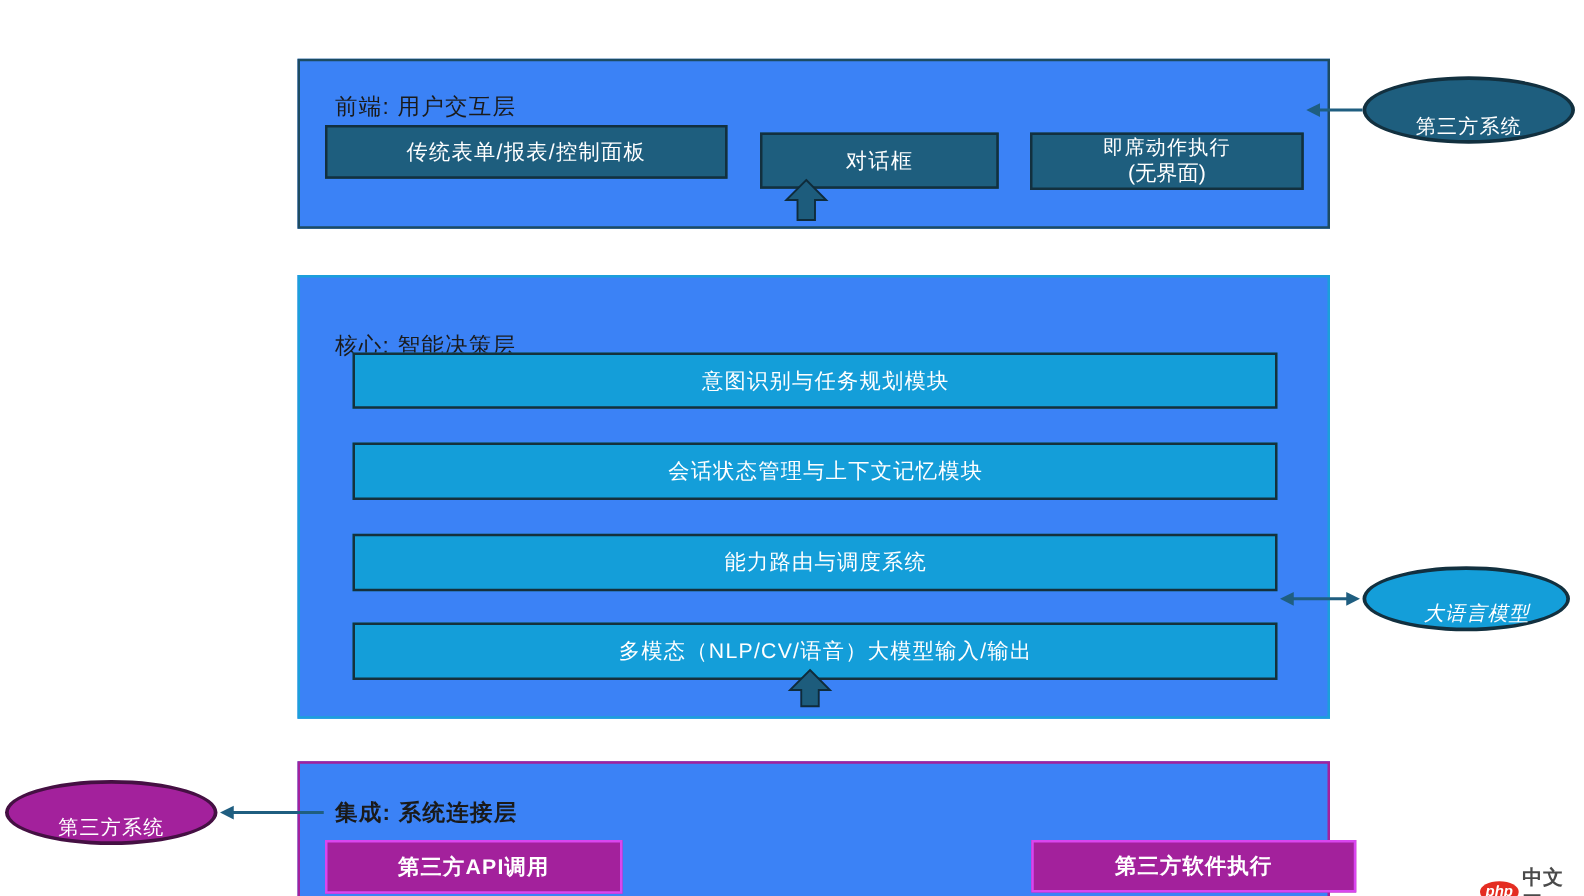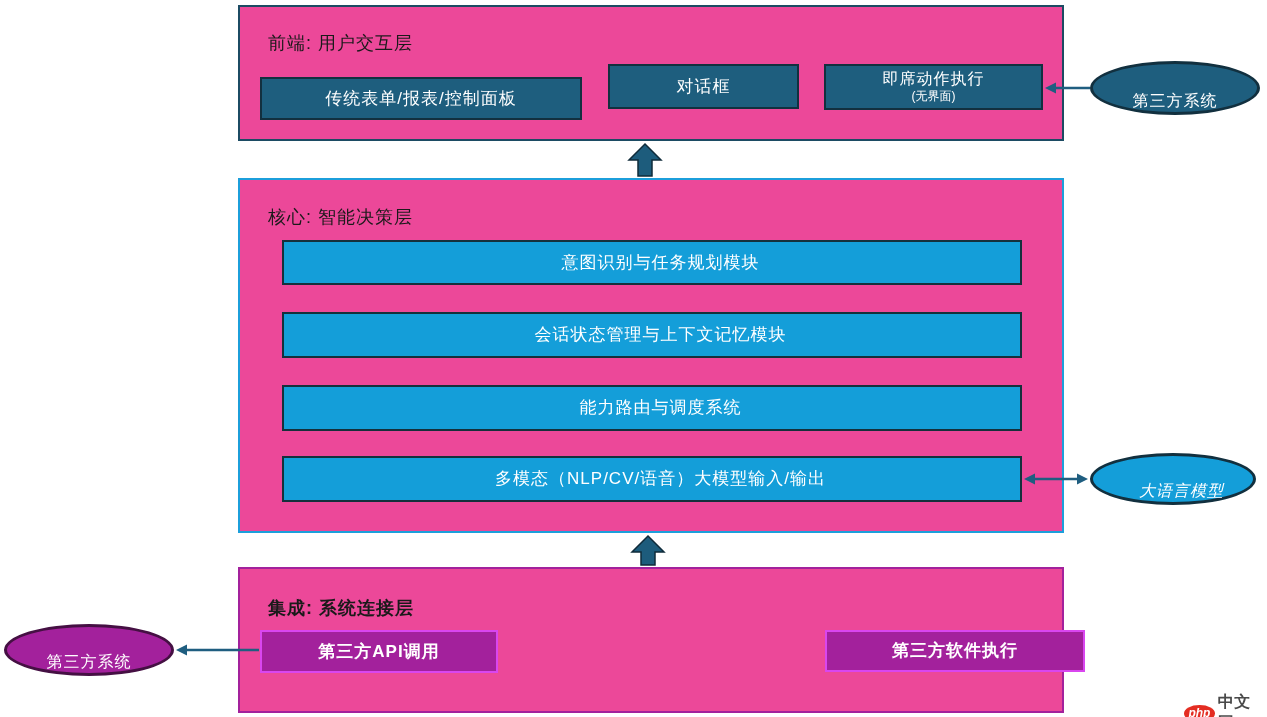--- a/index.html
+++ b/index.html
@@ -1,30 +1,30 @@
 <!DOCTYPE html>
 <html><head>
 <meta charset="utf-8">
 <style>
   html,body{margin:0;padding:0;background:#fff;}
   .canvas{
     position:relative;width:1267px;height:717px;background:#ffffff;overflow:hidden;
     font-family:"Liberation Sans","DejaVu Sans",sans-serif;
   }
-  .layer{position:absolute;background:#ec4899;}
+  .layer{position:absolute;background:#3b82f6;margin-top:42px;}
   .layer.frontend{left:238px;top:5px;width:822px;height:132px;border:2px solid #1C4B63;}
   .layer.core{left:238px;top:178px;width:822px;height:351px;border:2px solid #1C9FDB;}
   .layer.integration{left:238px;top:567px;width:822px;height:142px;border:2px solid #A3219C;font-weight:bold;}
   .layer-title{position:absolute;font-size:18px;color:#1a1a1a;white-space:nowrap;letter-spacing:1px;}
   .node{
     position:absolute;display:flex;flex-direction:column;align-items:center;justify-content:center;
     color:#ffffff;text-align:center;line-height:1.15;box-sizing:border-box;
   }
   .node .main{font-size:17px;letter-spacing:1px;}
-  .node .sub{font-size:12px;margin-top:1px;}
+  .node .sub{font-size:17px;margin-top:1px;}
   .teal{background:#1E5E7E;border:2px solid #12303F;}
   .blue{background:#149ED9;border:2px solid #15303C;padding-left:17px;}
   .magenta{background:#A3219C;border:2px solid #d946ef;}
   .ellipse{
     position:absolute;display:flex;align-items:flex-end;justify-content:center;
     border-radius:50%;color:#ffffff;font-size:16px;letter-spacing:1px;box-sizing:border-box;
   }
   .ellipse.teal{border:3px solid #12303F;}
   .ellipse.blue{border:3px solid #12303F;font-style:italic;}
   .ellipse.magenta{border:3px solid #451043;}
@@ -39,34 +39,34 @@
   }
   .wm-text{font-size:16px;font-weight:bold;color:#4a4a4a;letter-spacing:0.5px;}
 </style>
 </head>
 <body>
 
 <div class="canvas">
 
   <div class="layer frontend">
     <div class="layer-title" style="left:28px;top:24px">前端: 用户交互层</div>
-    <div class="node teal" style="left:20px;top:70px;width:322px;height:43px">
+    <div class="node teal" style="left:20px;top:51px;width:322px;height:43px">
       <span class="main">传统表单/报表/控制面板</span>
     </div>
     <div class="node teal" style="left:368px;top:57px;width:191px;height:45px">
       <span class="main">对话框</span>
     </div>
     <div class="node teal" style="left:584px;top:57px;width:219px;height:46px">
       <span class="main" style="font-size:16px">即席动作执行</span>
       <span class="sub">(无界面)</span>
     </div>
   </div>
 
   <div class="layer core">
-    <div class="layer-title" style="left:28px;top:25px">核心: 智能决策层</div>
+    <div class="layer-title" style="left:28px;top:42px">核心: 智能决策层</div>
     <div class="node blue" style="left:42px;top:60px;width:740px;height:45px">
       <span class="main">意图识别与任务规划模块</span>
     </div>
     <div class="node blue" style="left:42px;top:132px;width:740px;height:46px">
       <span class="main">会话状态管理与上下文记忆模块</span>
     </div>
     <div class="node blue" style="left:42px;top:205px;width:740px;height:46px">
       <span class="main">能力路由与调度系统</span>
     </div>
     <div class="node blue" style="left:42px;top:276px;width:740px;height:46px">

